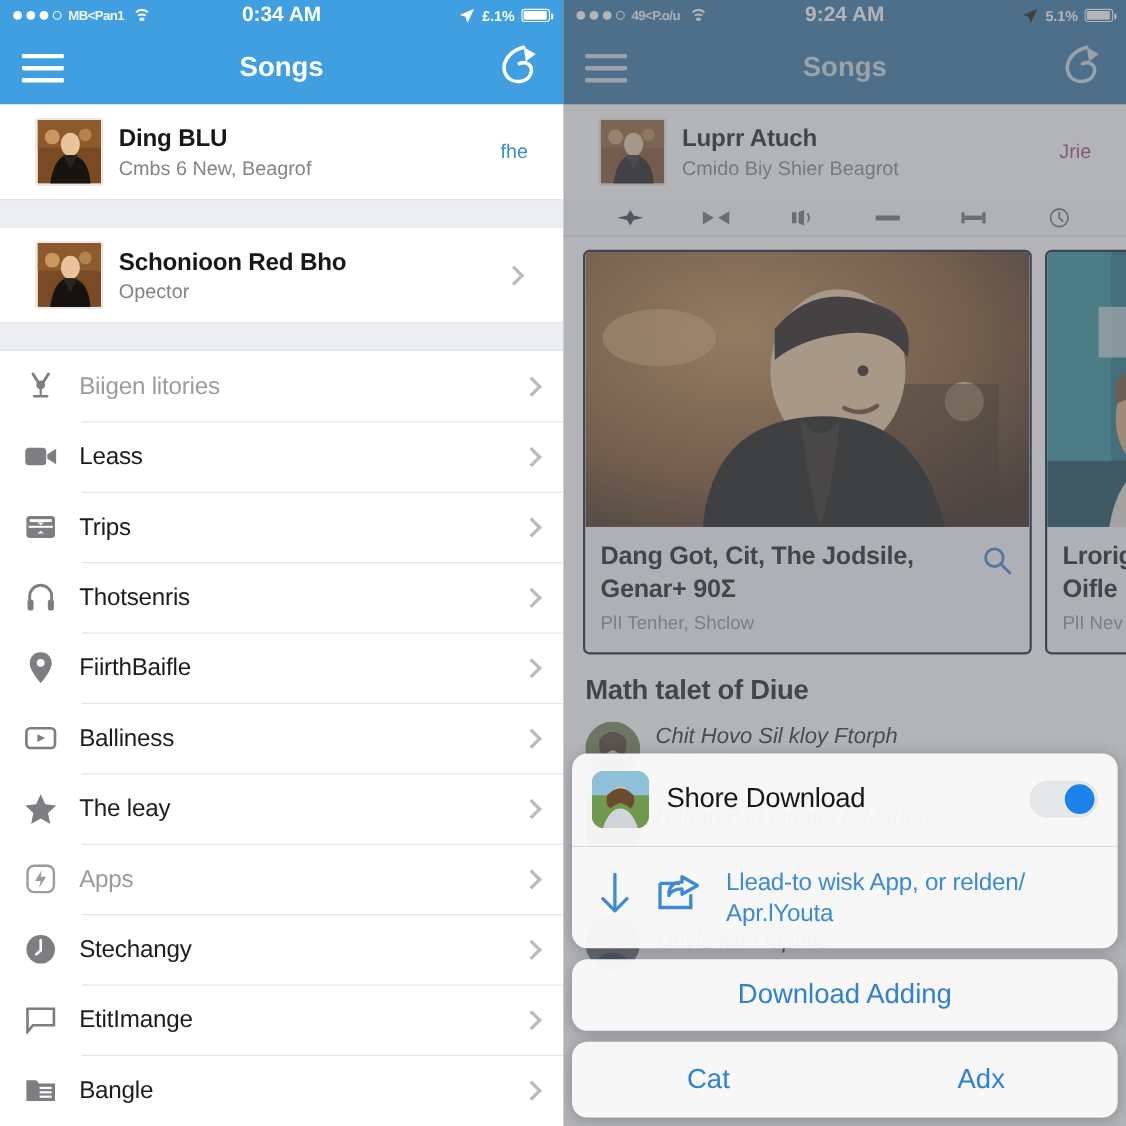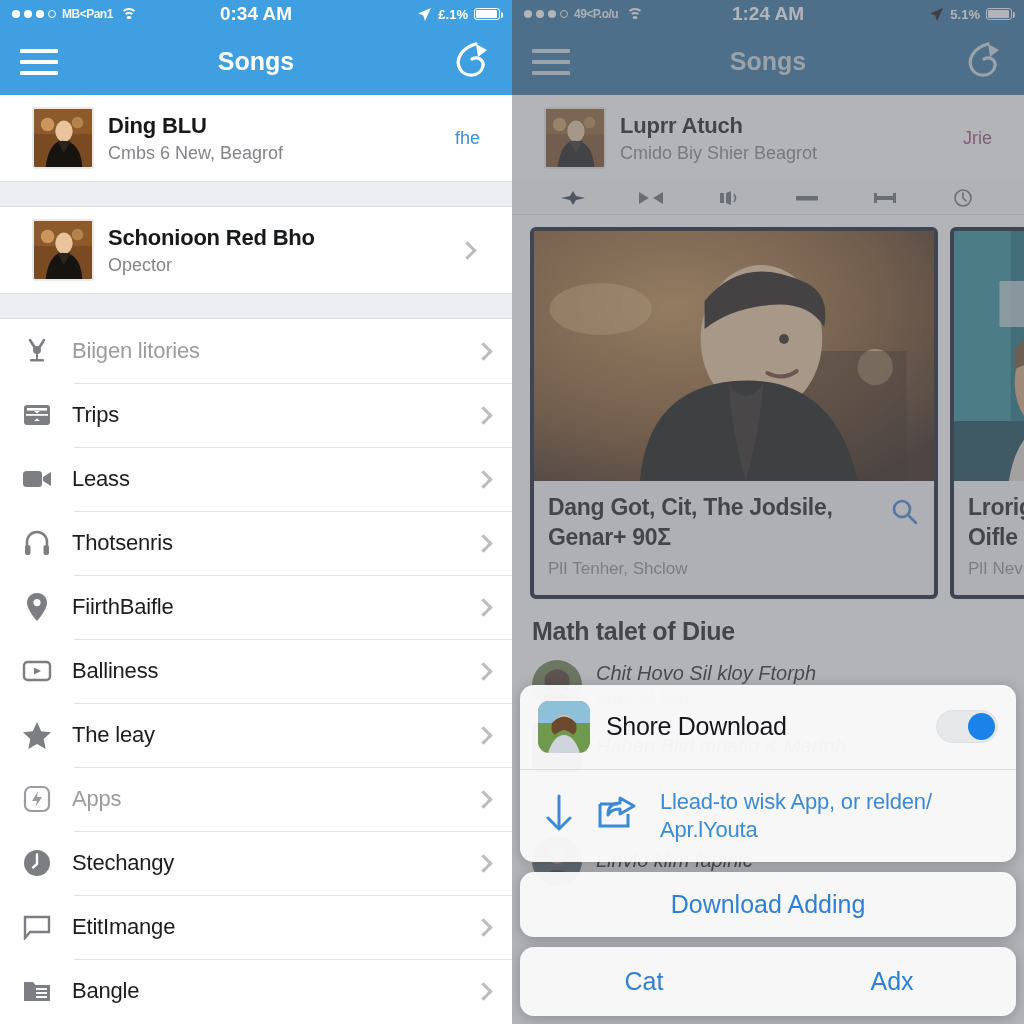--- a/index.html
+++ b/index.html
@@ -82,21 +82,21 @@
   .menu-label.dim { color:#9a9c9f; }
 
   
   .dimmer { position:absolute; inset:0; background:rgba(108,112,118,.52);
             z-index:40; pointer-events:none; }
   .iconbar { display:flex; align-items:center; height:34px; background:#fbfbfb;
              border-bottom:1px solid #dcdee2; padding:0 22px; }
   .iconbar .ib { flex:1; display:flex; justify-content:center; align-items:center;
                  color:#6c6e72; }
   .cards { display:flex; gap:12px; padding:12px 18px 0 18px; }
-  .card { width:408px; flex:none; border:4px solid #0f172a; border-radius:6px;
+  .card { width:408px; flex:none; border:2px solid #0f172a; border-radius:6px;
           background:#f7f7f8; overflow:hidden; }
   .card-img { height:250px; position:relative; overflow:hidden; }
   .card-body { padding:12px 14px 16px 14px; position:relative; }
   .card-title { font-size:23px; font-weight:bold; color:#16171a; line-height:1.3;
                 letter-spacing:-.3px; padding-right:44px; }
   .card-sub { font-size:17px; color:#8b8d90; margin-top:6px; }
   .card-search { position:absolute; right:16px; top:16px; color:#3c7fd0; }
   .card.partial { width:150px; }
 
   .section-h { font-size:25px; font-weight:bold; color:#16171a;
@@ -234,40 +234,40 @@
             <rect x="14" y="17" width="2" height="6"></rect>
             <rect x="8" y="23" width="14" height="2.4" rx="1"></rect>
           </svg>
         </span>
         <span class="menu-label dim">Biigen litories</span>
         <span style="margin-left:auto" class="chev"></span>
       </div>
 
       <div class="menu-item">
         <span class="menu-icon">
+          <svg width="30" height="22" viewBox="0 0 30 22" fill="#7c7e82">
+            <rect x="1" y="3" width="19" height="16" rx="3.5"></rect>
+            <path d="M21 9 L29 4 L29 18 L21 13 Z"></path>
+          </svg>
+        </span>
+        <span class="menu-label">Leass</span>
+        <span style="margin-left:auto" class="chev"></span>
+      </div>
+
+      <div class="menu-item">
+        <span class="menu-icon">
           <svg width="30" height="26" viewBox="0 0 30 26" fill="#7c7e82">
             <rect x="2" y="3" width="26" height="20" rx="3"></rect>
             <rect x="5" y="6" width="20" height="2.6" fill="#fff"></rect>
             <rect x="4" y="12" width="22" height="1.8" fill="#fff"></rect>
             <path d="M12 9 l3 2.4 l3-2.4z" fill="#fff"></path>
             <path d="M12 19 l3 -2.4 l3 2.4z" fill="#fff"></path>
           </svg>
         </span>
         <span class="menu-label">Trips</span>
-        <span style="margin-left:auto" class="chev"></span>
-      </div>
-
-      <div class="menu-item">
-        <span class="menu-icon">
-          <svg width="30" height="22" viewBox="0 0 30 22" fill="#7c7e82">
-            <rect x="1" y="3" width="19" height="16" rx="3.5"></rect>
-            <path d="M21 9 L29 4 L29 18 L21 13 Z"></path>
-          </svg>
-        </span>
-        <span class="menu-label">Leass</span>
         <span style="margin-left:auto" class="chev"></span>
       </div>
 
       <div class="menu-item">
         <span class="menu-icon">
           <svg width="28" height="28" viewBox="0 0 28 28" fill="none" stroke="#7c7e82" stroke-width="2.6">
             <path d="M4 18 V13 a10 10 0 0 1 20 0 V18"></path>
             <rect x="2" y="16" width="5.5" height="10" rx="2.6" fill="#7c7e82" stroke="none"></rect>
             <rect x="20.5" y="16" width="5.5" height="10" rx="2.6" fill="#7c7e82" stroke="none"></rect>
           </svg>
@@ -367,21 +367,21 @@
               <span class="dot"></span>
               <span class="dot hollow"></span>
           </div>
           <span class="carrier">49&lt;P.o/u</span>
           <span class="wifi">
               <i></i>
               <i></i>
               <i></i>
             </span>
         </div>
-        <div class="sb-time">1:24 AM</div>
+        <div class="sb-time">9:24 AM</div>
         <div class="sb-right">
           <svg width="15" height="15" viewBox="0 0 15 15">
             <path d="M14 1 L1 6.6 L6.2 8.2 L8 14 Z" fill="#0d0d0d"></path>
           </svg>
           <span class="batt-pct">5.1%</span>
           <span class="batt">
               <i style="width:21px"></i>
             </span>
         </div>
       </div>

